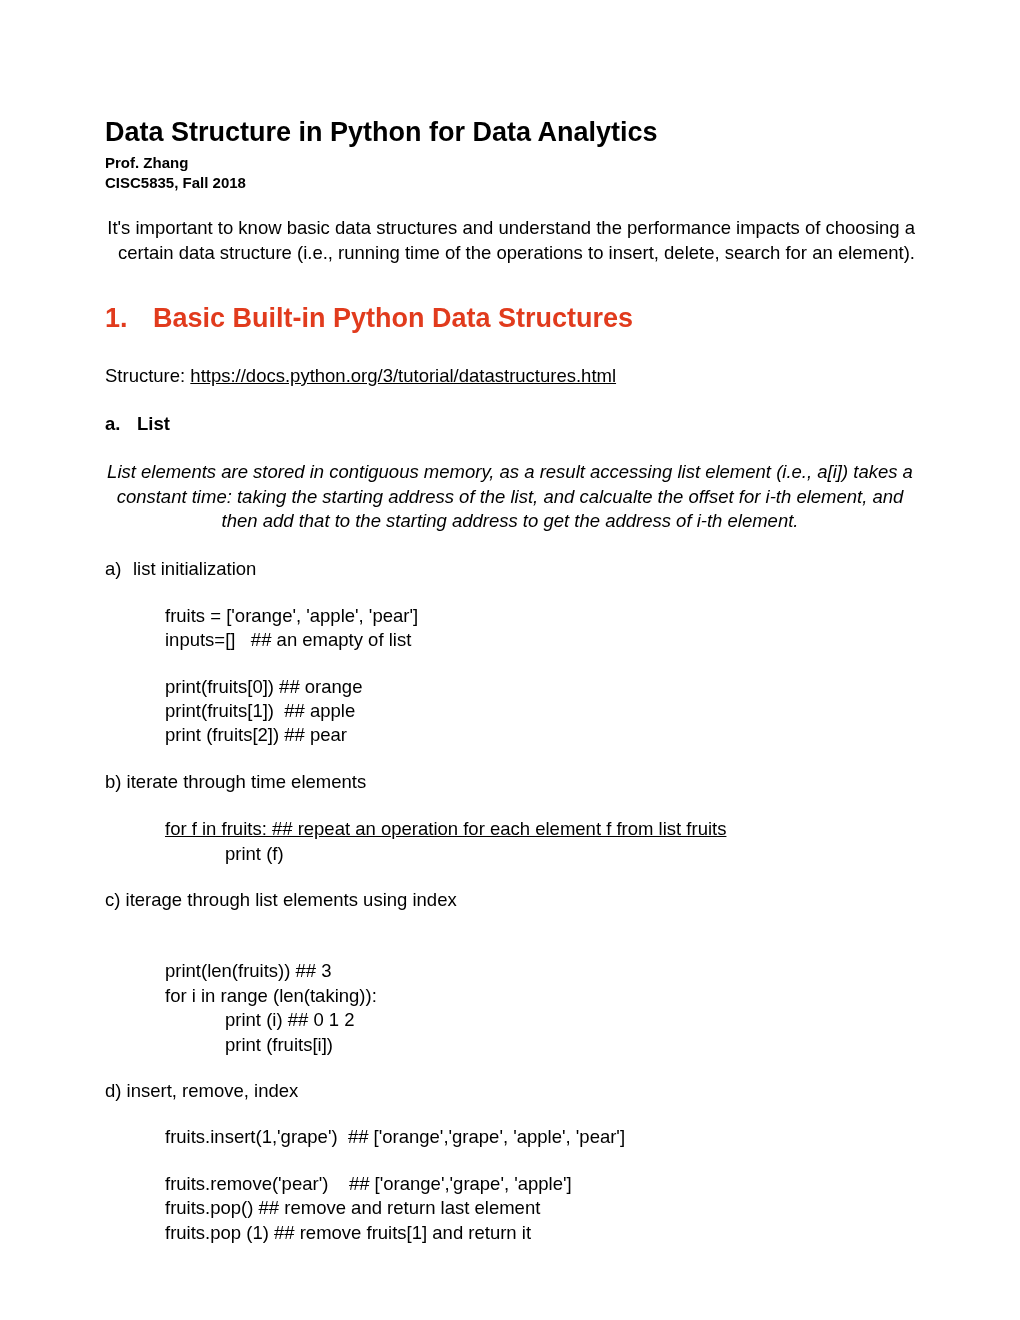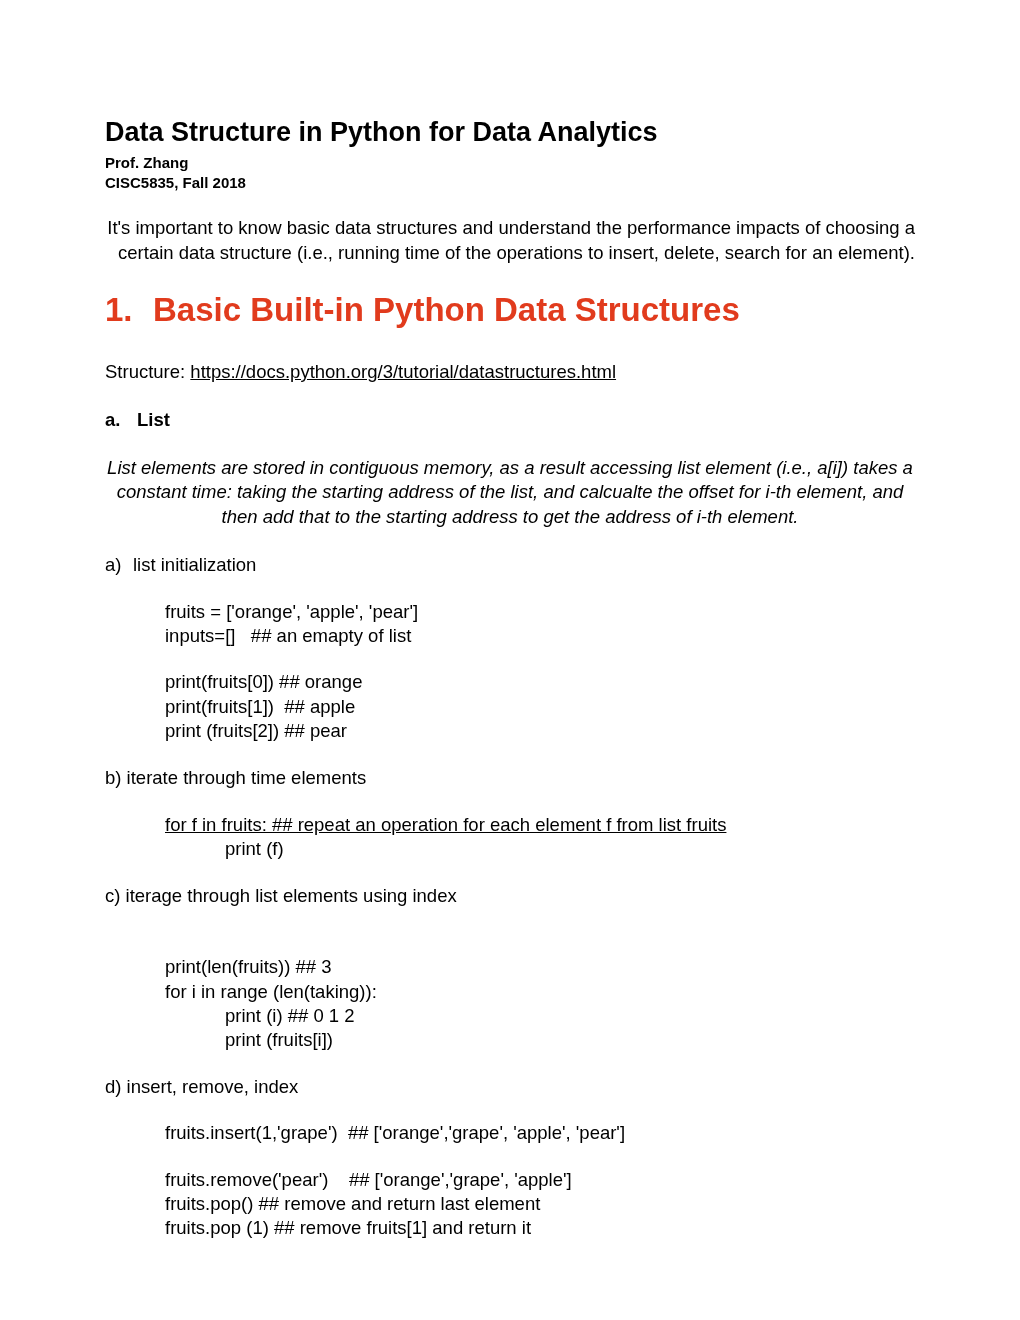--- a/index.html
+++ b/index.html
@@ -23,23 +23,23 @@
       line-height: 1.3;
       font-weight: bold;
     }
     .intro {
       margin-top: 24px;
       line-height: 1.32;
       text-align: right;
     }
     .section-heading {
       color: #e13b1d;
-      font-size: 33px;
+      font-size: 27px;
       font-weight: bold;
-      margin-top: 24px;
+      margin-top: 36px;
       margin-bottom: 28px;
     }
     .section-num {
       display: inline-block;
       width: 48px;
     }
     .reference {
       margin-bottom: 24px;
     }
     .reference a {

